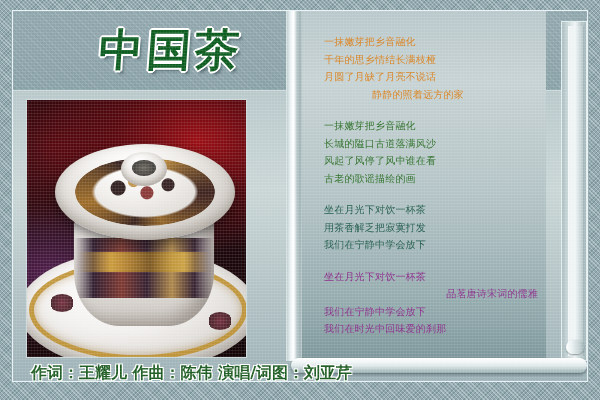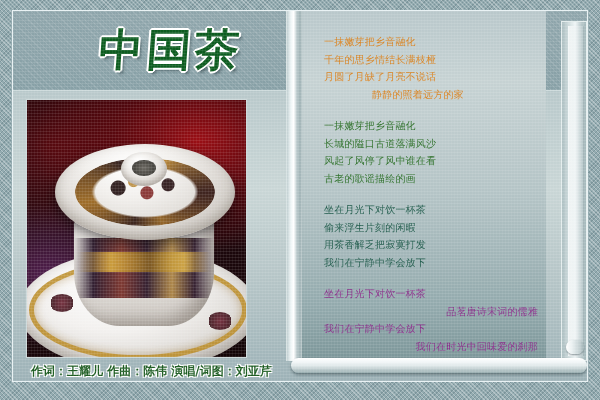--- a/index.html
+++ b/index.html
@@ -191,21 +191,21 @@
     background:linear-gradient(180deg,#ffffff 0%,#f1f6f7 26%,#dfe8e9 52%,#b9c8ca 78%,#97acaf 100%);
     box-shadow:0 2px 3px rgba(25,45,50,.45);
   }
   
   #credits{
     position:absolute;left:0;top:350px;width:576px;height:22px;
   }
   #credits-text{
     position:absolute;left:18px;top:2px;
     font-family:"DejaVu Sans","Liberation Sans",sans-serif;
-    font-size:12px;font-weight:bold;color:#1d5c22;white-space:nowrap;
+    font-size:16px;font-weight:bold;color:#1d5c22;white-space:nowrap;
     text-shadow:-1px -1px 0 #fff,1px -1px 0 #fff,-1px 1px 0 #fff,1px 1px 0 #fff;
   }
 </style>
 </head>
 <body>
 
 <div id="stage">
 
   <div id="card">
 
@@ -247,30 +247,29 @@
 
         <div class="verse">
           <div class="line" style="color: rgb(45, 112, 41);">一抹嫩芽把乡音融化</div>
           <div class="line" style="color: rgb(45, 112, 41);">长城的隘口古道落满风沙</div>
           <div class="line" style="color: rgb(45, 112, 41);">风起了风停了风中谁在看</div>
           <div class="line" style="color: rgb(45, 112, 41);">古老的歌谣描绘的画</div>
         </div>
 
         <div class="verse">
           <div class="line" style="color: rgb(30, 90, 74);">坐在月光下对饮一杯茶</div>
-          <div class="line" style="color: rgb(30, 90, 74);">偷来浮生片刻的闲暇</div>
           <div class="line" style="color: rgb(30, 90, 74);">用茶香解乏把寂寞打发</div>
           <div class="line" style="color: rgb(30, 90, 74);">我们在宁静中学会放下</div>
         </div>
 
         <div class="verse">
           <div class="line" style="color: rgb(138, 45, 138);">坐在月光下对饮一杯茶</div>
           <div class="line" style="color: rgb(138, 45, 138); text-align: right;">品茗唐诗宋词的儒雅</div>
           <div class="line" style="color: rgb(138, 45, 138);">我们在宁静中学会放下</div>
-          <div class="line" style="color: rgb(138, 45, 138); text-align: right;">我们在时光中回味爱的刹那</div>
+          <div class="line" style="color: rgb(138, 45, 138);">我们在时光中回味爱的刹那</div>
         </div>
 
       </div>
     </div>
 
     <div id="rail">
       <div class="track"></div>
       <div id="rail-thumb"></div>
     </div>
 

